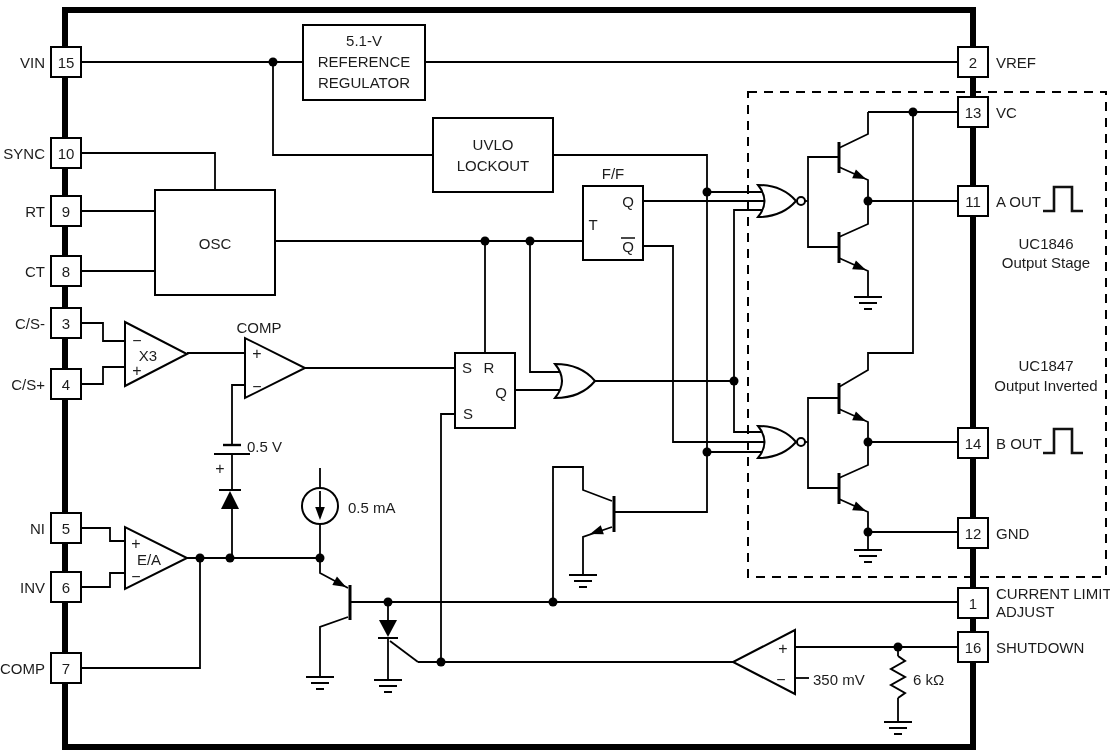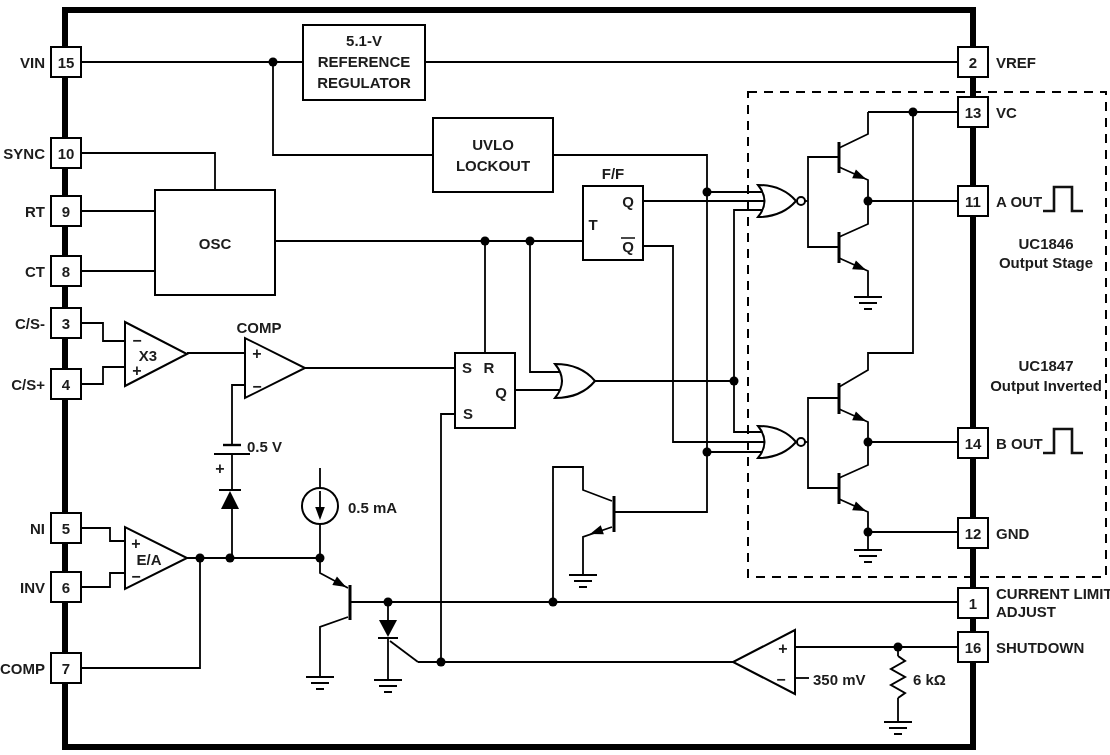--- a/index.html
+++ b/index.html
@@ -1,16 +1,16 @@
 <!DOCTYPE html>
 <html><head>
 <meta charset="utf-8">
 <style>
   html,body{margin:0;padding:0;background:#fff;}
-  .stage{width:1106px;height:755px;position:relative;background:#fff;font-weight:bold;}
+  .stage{width:1106px;height:755px;position:relative;background:#fff;}
   svg{display:block;}
   .wire{stroke:#000;stroke-width:1.8;fill:none;}
   .bar{stroke:#000;stroke-width:3;fill:none;}
   .blk{fill:#fff;stroke:#000;stroke-width:2;}
   .sym{stroke:#000;stroke-width:2;fill:none;}
   .fillb{fill:#000;stroke:none;}
   .dot{fill:#000;stroke:none;}
   .chip{fill:none;stroke:#000;stroke-width:6;}
   .dashbox{fill:none;stroke:#000;stroke-width:2;stroke-dasharray:9 7;}
   .pulse{stroke:#111;stroke-width:2.6;fill:none;}

